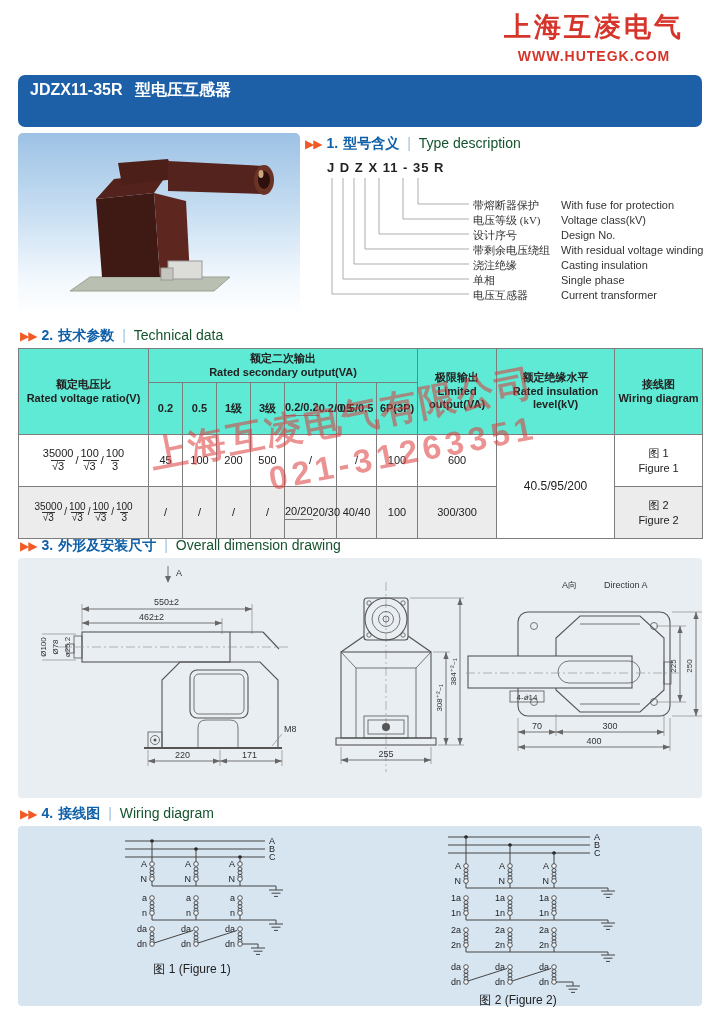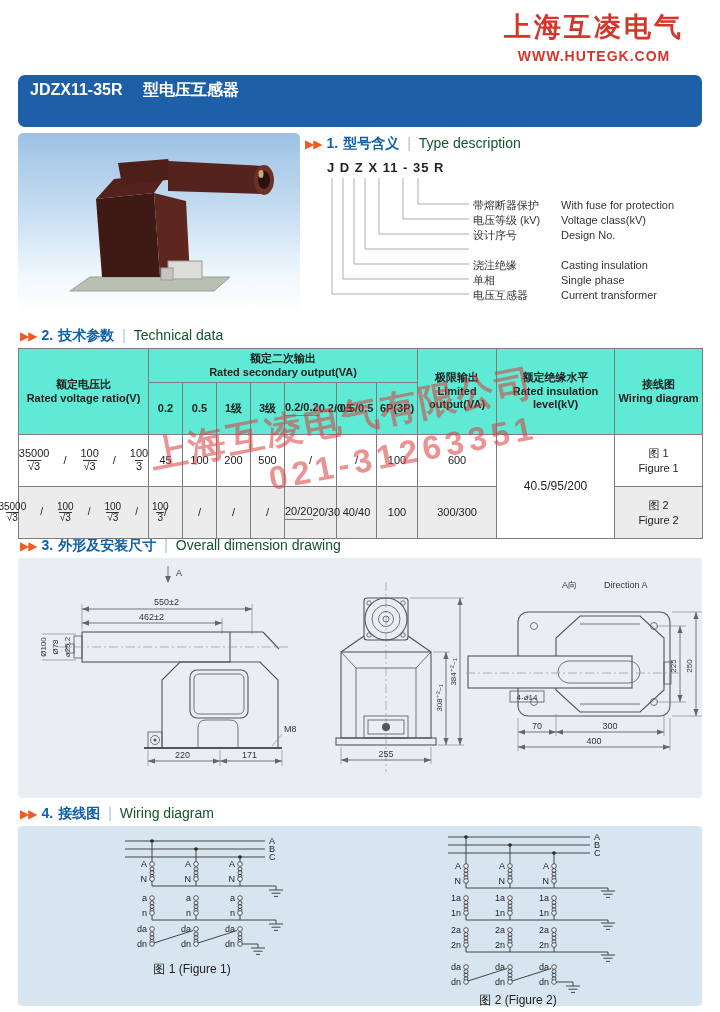--- a/index.html
+++ b/index.html
@@ -9,55 +9,55 @@
   
   .logo{position:absolute;top:9px;right:36px;text-align:center;color:#d6352b;}
   .logo-cn{font-size:27px;font-weight:bold;letter-spacing:3px;}
   .logo-web{font-size:14px;font-weight:bold;letter-spacing:1px;margin-top:3px;}
 
   
   .titlebar{position:absolute;left:18px;top:75px;width:660px;height:42px;background:#1d60a8;
             border-radius:7px;color:#fff;padding:5px 12px;}
   .titlebar .l1{font-size:16px;}
   .titlebar .l1 .model{font-weight:bold;}
-  .titlebar .l1 .cns{font-weight:bold;margin-left:16px;font-family:Liberation Serif, serif;}
+  .titlebar .l1 .cns{font-weight:bold;margin-left:8px;font-family:Liberation Serif, serif;}
   .titlebar .l2{font-size:15px;margin-top:3px;font-weight:normal;}
 
   
   .photo{position:absolute;left:18px;top:133px;width:282px;height:182px;border-radius:5px;
          background:linear-gradient(180deg,#9dc2e5 0%,#c9dff2 45%,#f2f8fd 80%,#ffffff 100%);}
 
   
   .sechead{position:absolute;display:flex;align-items:baseline;gap:5px;font-size:14px;white-space:nowrap;}
   .arrows{color:#f15a24;font-size:12px;letter-spacing:-1px;}
   .snum,.scn{color:#1060a8;font-weight:bold;}
   .ssep{color:#9cc3e4;padding:0 3px;}
   .sen{color:#14532d;}
 
   
   .typedesc{position:absolute;left:305px;top:158px;width:400px;height:160px;}
   .model-line{position:absolute;left:22px;top:2px;font-size:13px;font-weight:bold;letter-spacing:1px;color:#222;}
   .td-svg{position:absolute;left:0;top:0;}
   .tdrow{position:absolute;left:168px;display:flex;font-size:11px;color:#333;height:14px;align-items:center;}
-  .tdrow .cn{width:88px;}
+  .tdrow .cn{width:88px;font-family:Liberation Serif, serif;}
   .tdrow .en{}
 
   
   .ttable{position:absolute;left:18px;top:348px;width:684px;border-collapse:collapse;
           table-layout:fixed;font-size:11px;text-align:center;z-index:2;}
   .ttable th,.ttable td{border:1px solid #7d7d7d;padding:0;line-height:1.25;}
   .ttable thead th{background:#5eead4;font-weight:bold;}
   .hr1{height:34px;} .hr2{height:52px;margin-left:7px;}
   .br{height:52px;background:#fff;}
   .br2{height:52px;}
   .br2 td{background:#ececec;}
   .sp{display:flex;flex-direction:row;height:100%;}
   .sp>div{flex:1;display:flex;align-items:center;justify-content:center;}
   .sp>div:first-child{border-bottom:1px solid #7d7d7d;}
-  .rc{display:flex;align-items:center;justify-content:center;gap:13px;}
+  .rc{display:flex;align-items:center;justify-content:center;gap:1px;}
   .frac{display:inline-flex;flex-direction:column;align-items:center;line-height:1.05;}
   .frac .fd{border-top:1px solid #333;padding:0 1px;}
   .fsep{padding:0 1px;}
   .rc-sm{font-size:10px;}
   .ins-cell{font-size:12px;background:#fff;}
   .figcell div{line-height:1.3;}
 
   
   .wm{position:absolute;left:146px;top:432px;z-index:6;transform:rotate(-11deg);transform-origin:left top;
       color:#dc3a3a;opacity:0.55;font-weight:bold;white-space:nowrap;pointer-events:none;}
@@ -144,20 +144,24 @@
       <span class="cn">带熔断器保护</span>
       <span class="en">With fuse for protection</span>
     </div>
     <div class="tdrow" style="top:55px;">
       <span class="cn">电压等级 (kV)</span>
       <span class="en">Voltage class(kV)</span>
     </div>
     <div class="tdrow" style="top:70px;">
       <span class="cn">设计序号</span>
       <span class="en">Design No.</span>
+    </div>
+    <div class="tdrow" style="top:85px;">
+      <span class="cn">带剩余电压绕组</span>
+      <span class="en">With residual voltage winding</span>
     </div>
     <div class="tdrow" style="top:100px;">
       <span class="cn">浇注绝缘</span>
       <span class="en">Casting insulation</span>
     </div>
     <div class="tdrow" style="top:115px;">
       <span class="cn">单相</span>
       <span class="en">Single phase</span>
     </div>
     <div class="tdrow" style="top:130px;">

